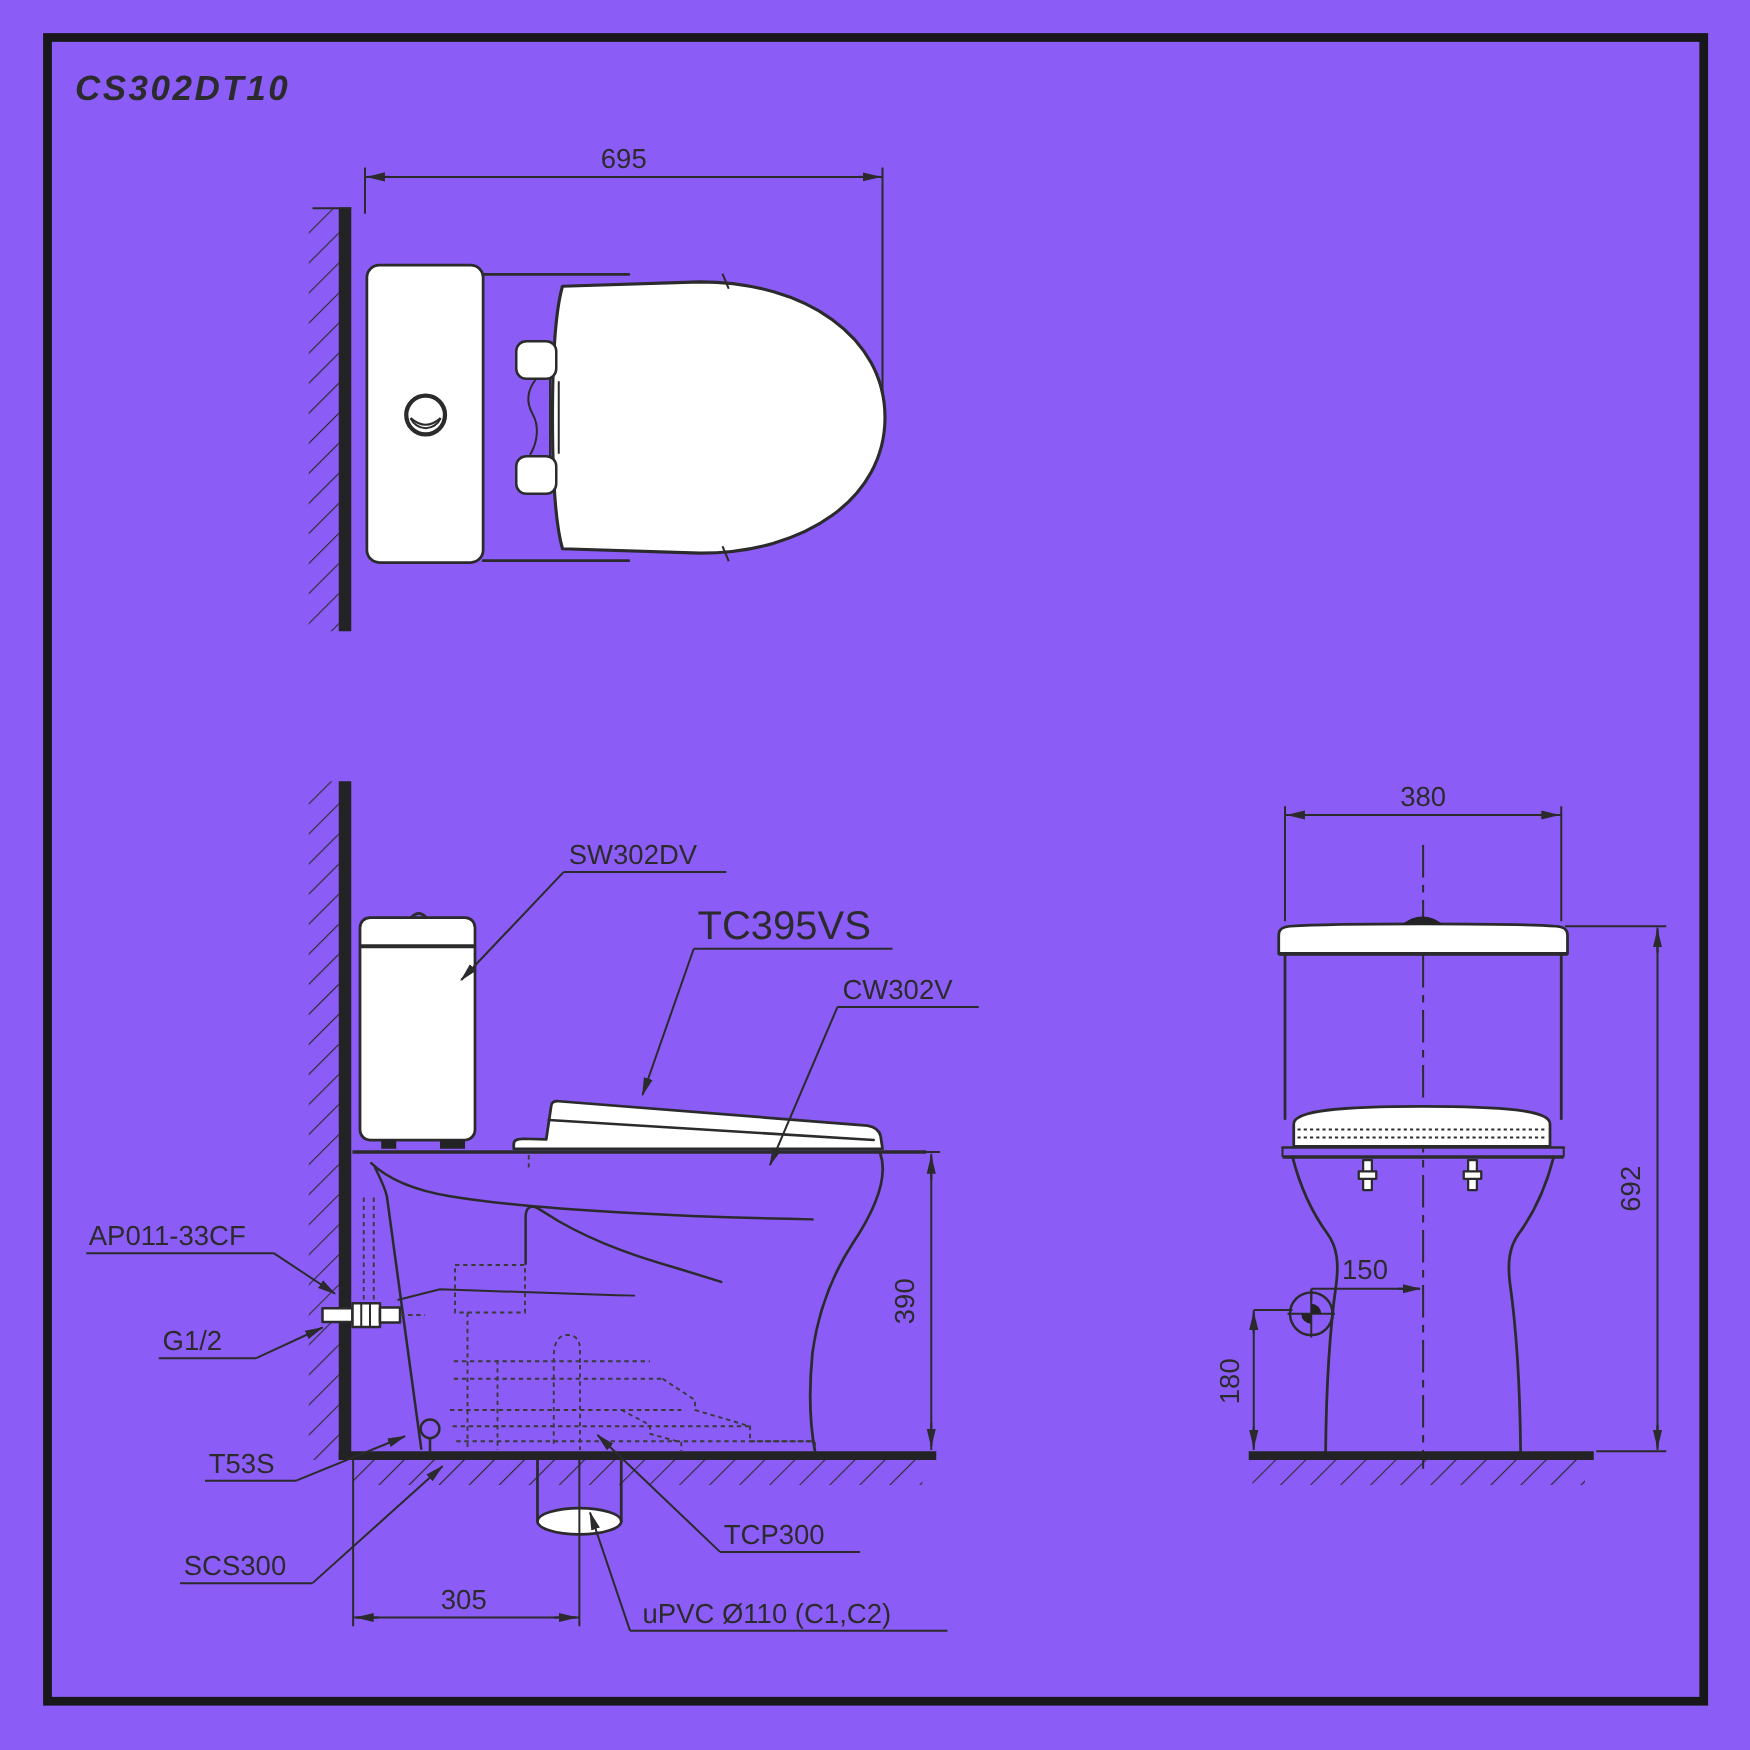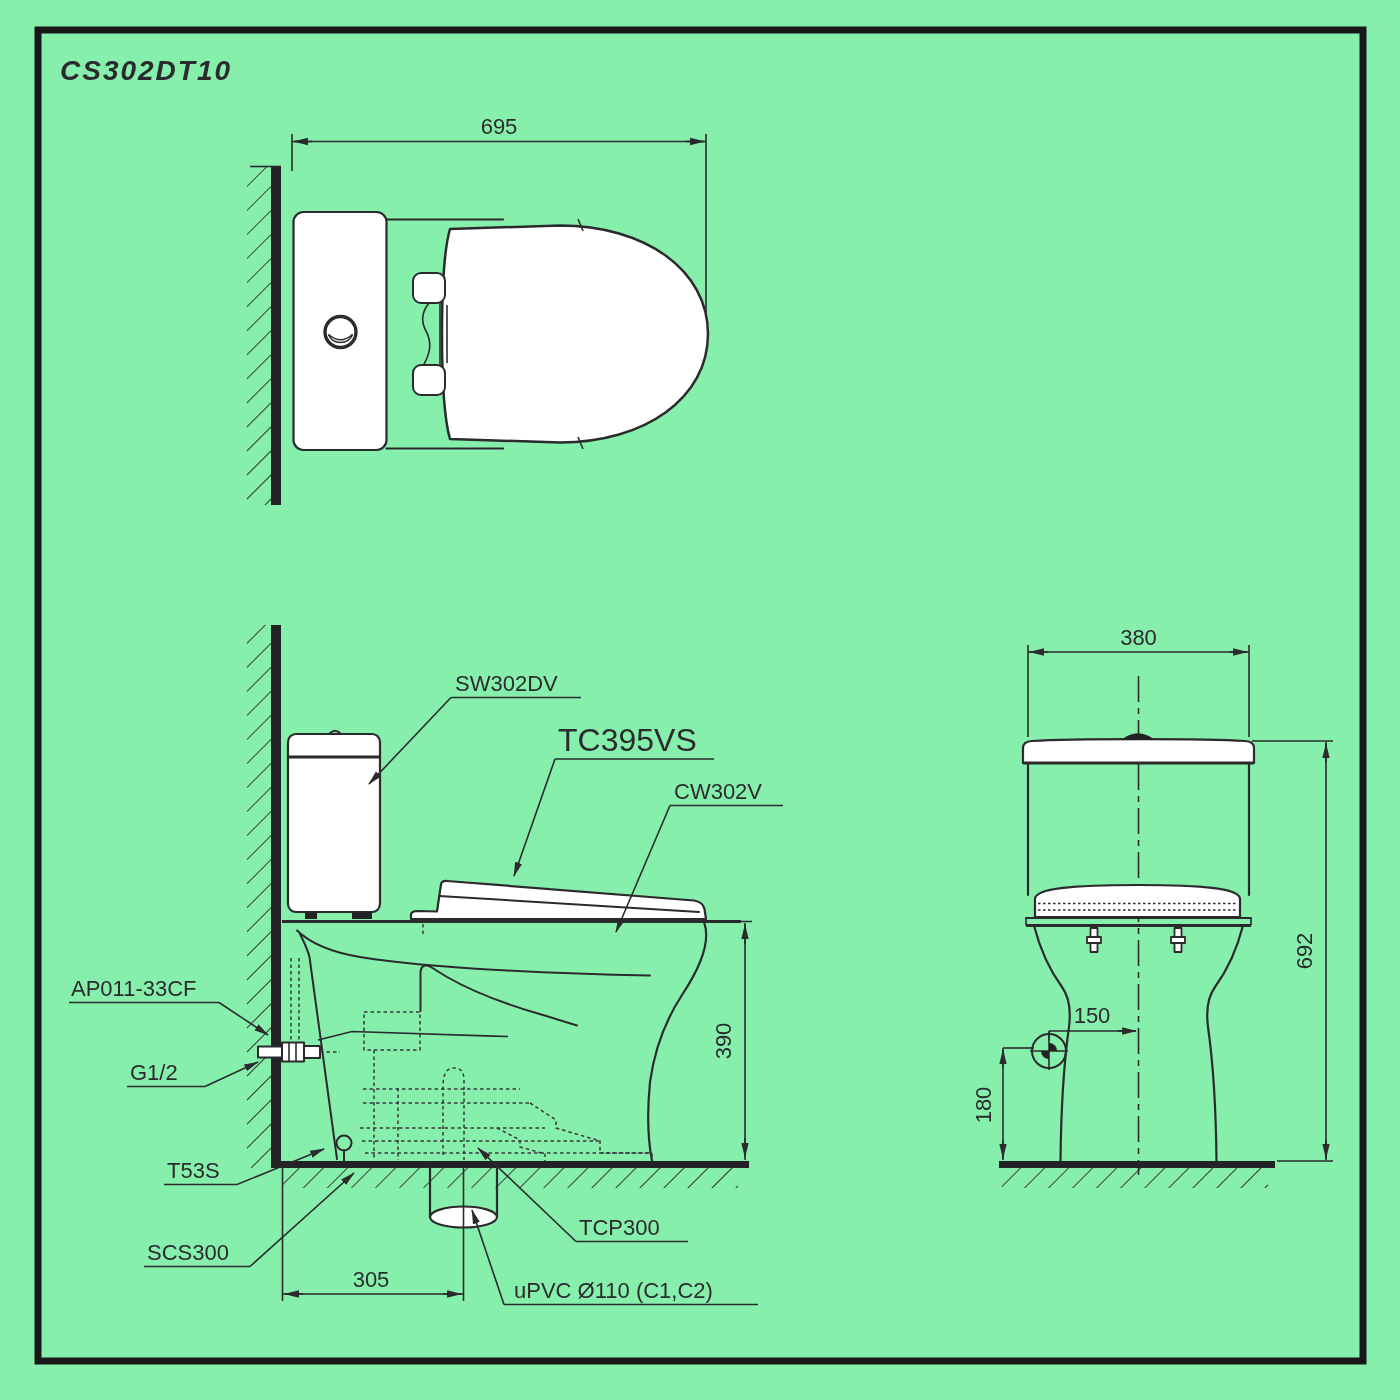--- a/index.html
+++ b/index.html
@@ -1,16 +1,16 @@
 <!DOCTYPE html>
 <html><head>
 <meta charset="utf-8">
 <style>
   html,body{margin:0;padding:0;background:#ffffff;}
-  .sheet{position:relative;width:1400px;height:1400px;background:#86efac;font-family:"Liberation Sans",sans-serif;}
+  .sheet{position:relative;width:1400px;height:1400px;background:#8b5cf6;font-family:"Liberation Sans",sans-serif;}
   svg{display:block;}
   text{fill:#2b2b2d;}
   .lbl{font-size:22px;}
   .lbl-big{font-size:32px;}
   .dim{font-size:22px;}
   .title{font-size:28px;font-weight:bold;font-style:italic;letter-spacing:2px;}
   .ln{stroke:#2b2b2d;stroke-width:2.2;fill:none;stroke-linecap:round;stroke-linejoin:round;}
   .ln-fill{stroke:#2b2b2d;stroke-width:2.2;fill:#ffffff;stroke-linejoin:round;}
   .thin{stroke:#2b2b2d;stroke-width:1.6;fill:none;}
   .dash{stroke:#3a3a3c;stroke-width:1.5;fill:none;stroke-dasharray:3.5 3;}

